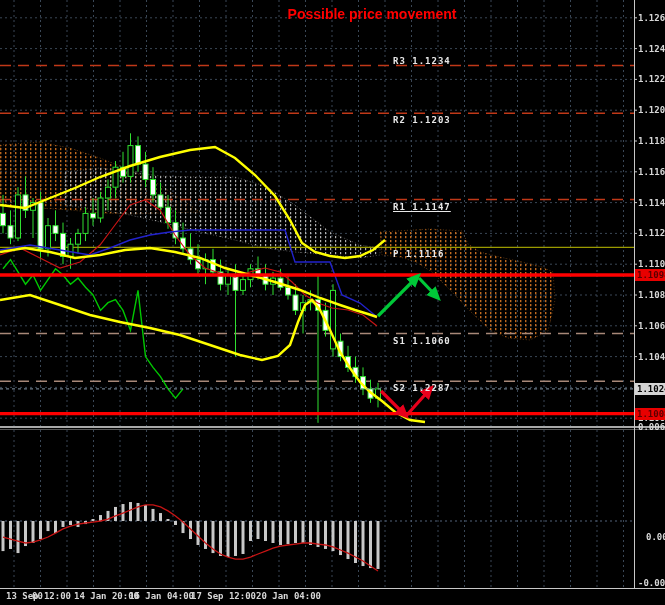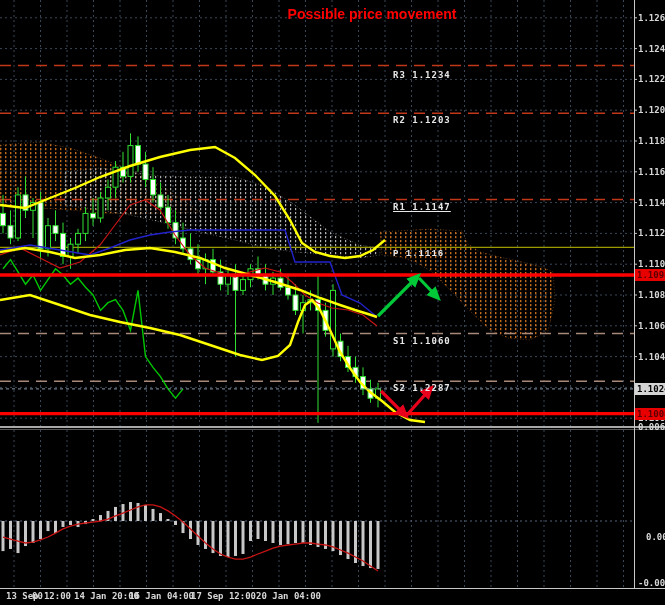--- a/index.html
+++ b/index.html
@@ -290,24 +290,24 @@
         <line x1="634" y1="356.6" x2="637" y2="356.6" stroke="#c8c8c8"></line>
         <line x1="634" y1="418.2" x2="637" y2="418.2" stroke="#c8c8c8"></line>
       </g>
   </svg>
 
   <div id="labels-layer">
     <div id="title-block">
       <div>Possible price movement</div>
     </div>
     <div id="pivot-labels">
-        <div class="pivot-label" style="left: 393px; top: 70px;">R3 1.1234</div>
+        <div class="pivot-label" style="left: 393px; top: 56px;">R3 1.1234</div>
         <div class="pivot-label" style="left: 393px; top: 115.3px;">R2 1.1203</div>
         <div class="pivot-label" style="left: 393px; top: 201.5px; text-decoration: underline;">R1 1.1147</div>
-        <div class="pivot-label" style="left: 393px; top: 249.3px; font-family: Liberation Mono, monospace;">P 1.1116</div>
+        <div class="pivot-label" style="left: 393px; top: 249.3px;">P 1.1116</div>
         <div class="pivot-label" style="left: 393px; top: 335.5px;">S1 1.1060</div>
         <div class="pivot-label" style="left: 393px; top: 383.2px;">S2 1.2287</div>
       </div>
     <div id="price-labels">
         <div class="axis-label" style="top: 12.8px;">1.1265</div>
         <div class="axis-label" style="top: 43.6px;">1.1245</div>
         <div class="axis-label" style="top: 74.4px;">1.1225</div>
         <div class="axis-label" style="top: 105.2px;">1.1205</div>
         <div class="axis-label" style="top: 136px;">1.1185</div>
         <div class="axis-label" style="top: 166.8px;">1.1165</div>

